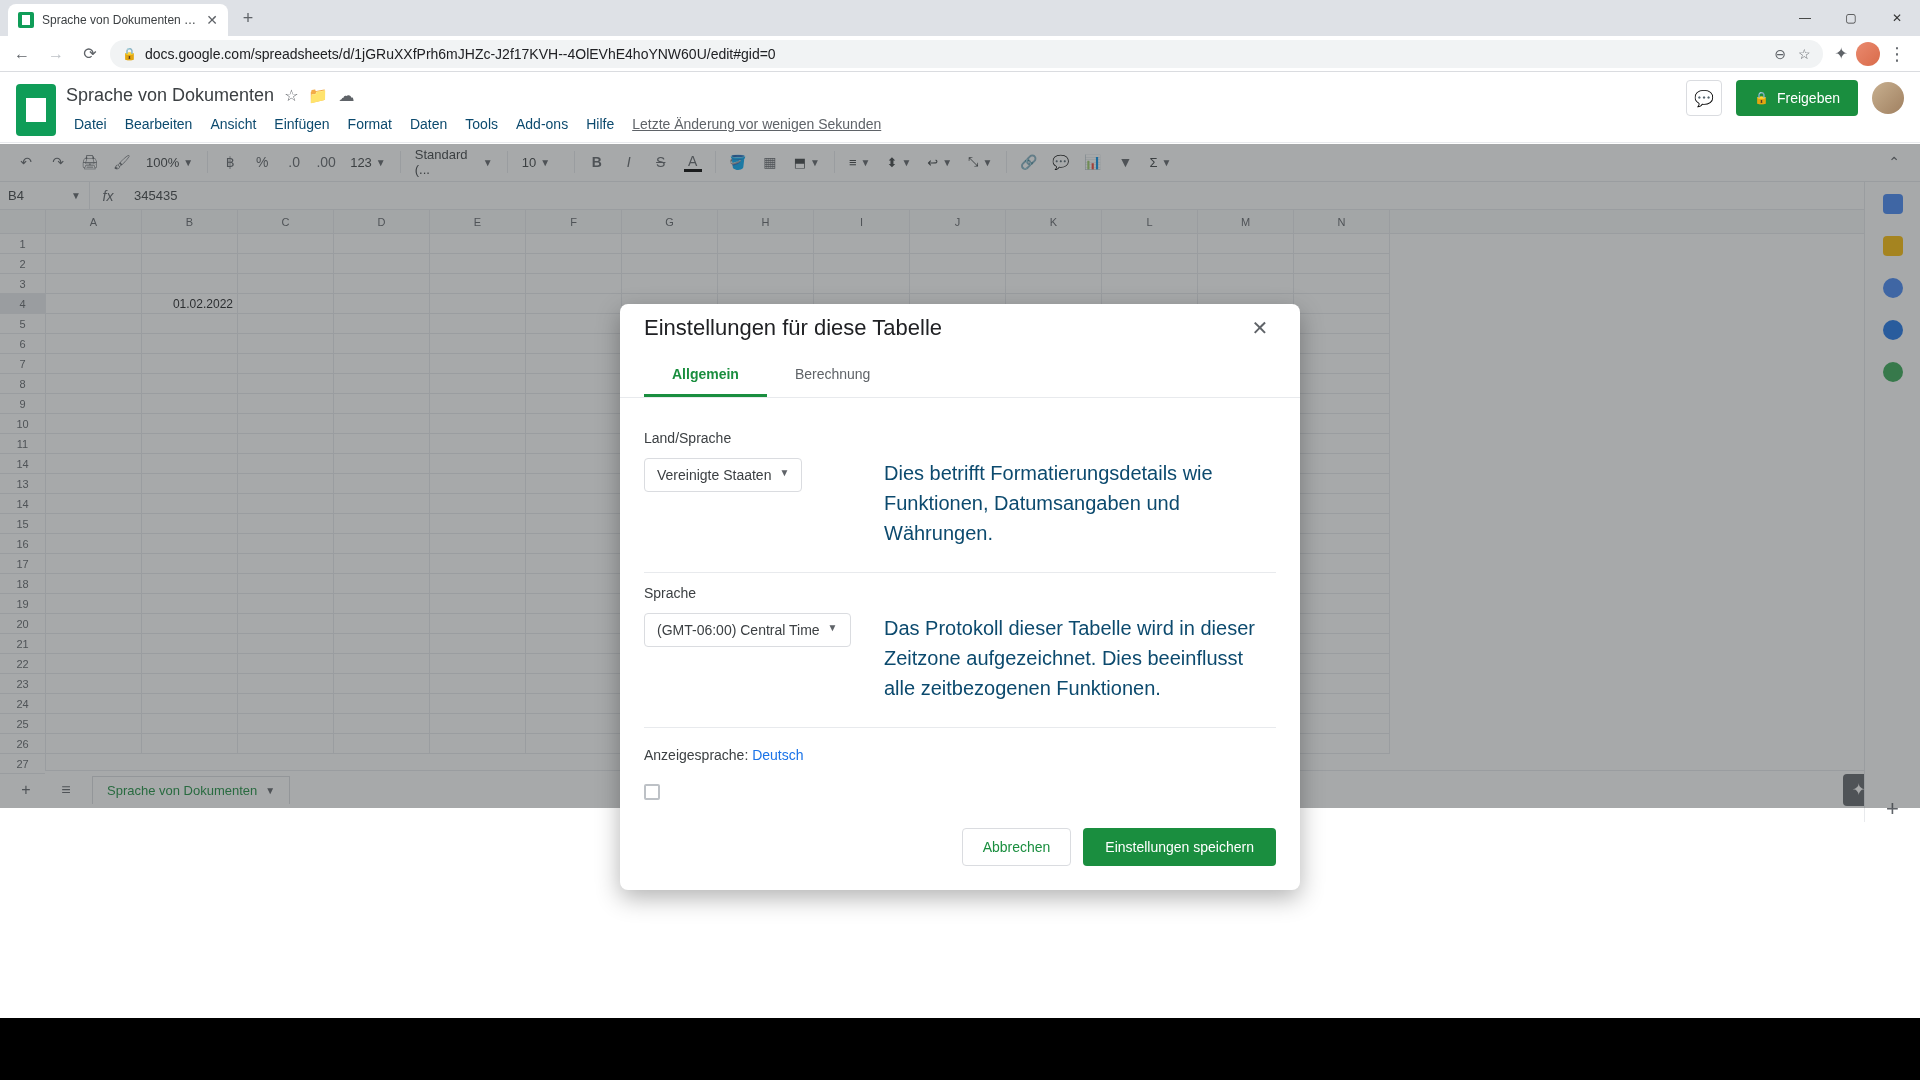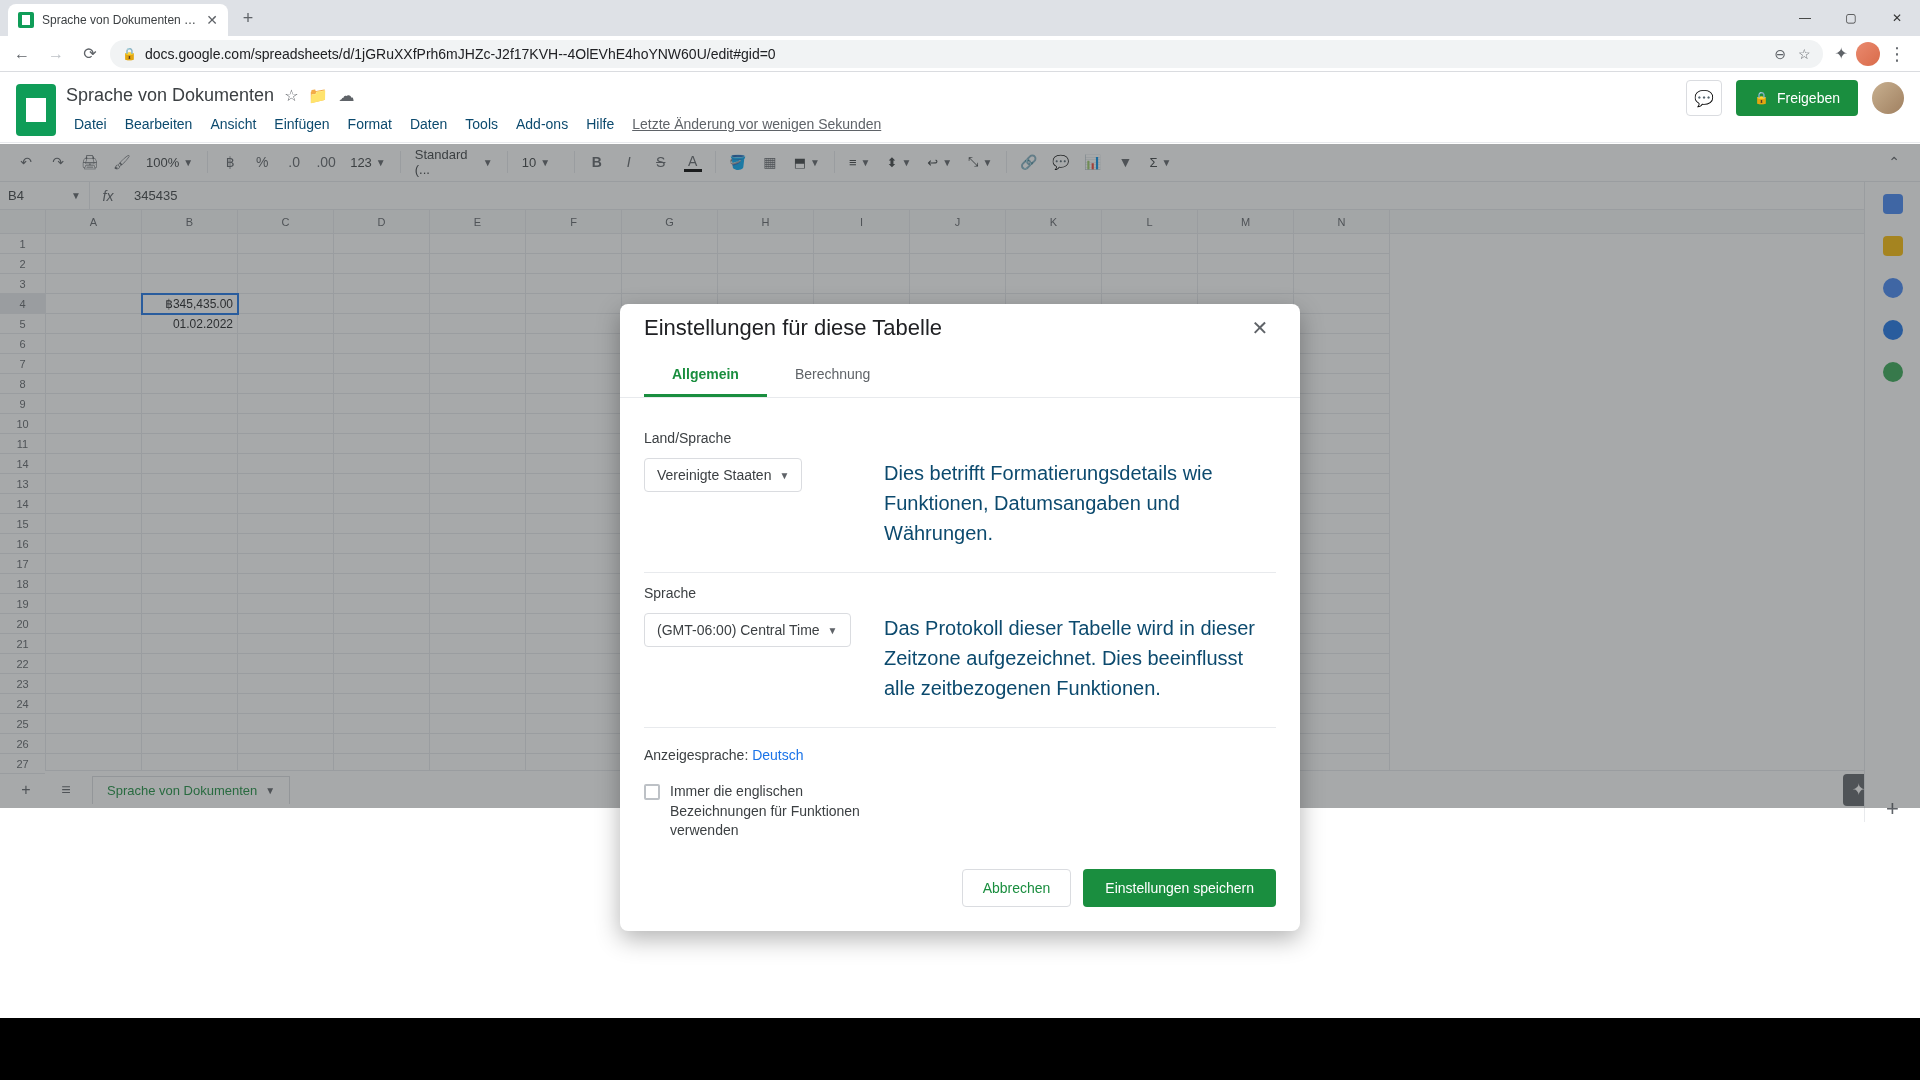--- a/index.html
+++ b/index.html
@@ -102,21 +102,21 @@
 .modal-title { font-size: 22px; color: #202124; flex: 1; }
 .modal-close { width: 32px; height: 32px; display: flex; align-items: center; justify-content: center; color: #5f6368; font-size: 20px; cursor: pointer; border-radius: 50%; }
 .modal-tabs { display: flex; padding: 0 24px; border-bottom: 1px solid #e8eaed; }
 .modal-tab { padding: 12px 28px; font-size: 14px; color: #5f6368; cursor: pointer; border-bottom: 3px solid transparent; }
 .modal-tab.active { color: #1a8e3f; border-bottom-color: #1a8e3f; font-weight: 700; }
 .modal-body { padding: 20px 24px 0 24px; }
 .setting-row { display: flex; gap: 30px; padding: 12px 0 24px 0; border-bottom: 1px solid #e8eaed; }
 .setting-row:last-of-type { border-bottom: none; }
 .setting-left { width: 210px; }
 .setting-label { font-size: 14px; color: #3c4043; margin-bottom: 12px; }
-.setting-select { border: 1px solid #dadce0; border-radius: 4px; padding: 8px 12px; font-size: 14px; color: #3c4043; display: inline-flex; align-items: center; gap: 8px; cursor: pointer; }
+.setting-select { border: 1px solid #dadce0; border-radius: 4px; padding: 8px 12px; font-size: 14px; color: #3c4043; display: inline-flex; gap: 8px; cursor: pointer; }
 .setting-select .caret { color: #5f6368; font-size: 10px; }
 .setting-desc { flex: 1; font-size: 20px; color: #0c4a6e; line-height: 1.5; padding-top: 28px; }
 .display-lang-row { padding: 18px 0 8px 0; }
 .display-lang { font-size: 14px; color: #3c4043; }
 .display-lang .link { color: #1a73e8; }
 .checkbox-row { display: flex; align-items: flex-start; gap: 10px; padding: 10px 0 20px 0; max-width: 230px; }
 .checkbox { width: 16px; height: 16px; border: 2px solid #bdc1c6; border-radius: 2px; margin-top: 2px; flex-shrink: 0; }
 .checkbox-label { font-size: 14px; color: #3c4043; line-height: 1.4; }
 .modal-footer { display: flex; justify-content: flex-end; gap: 12px; padding: 8px 24px 4px 24px; }
 .btn-secondary { border: 1px solid #dadce0; background: #fff; color: #1a8e3f; padding: 10px 20px; border-radius: 4px; font-size: 14px; font-weight: 500; cursor: pointer; }
@@ -363,36 +363,20 @@
             <div class="cell"></div>
             <div class="cell"></div>
             <div class="cell"></div>
             <div class="cell"></div>
             <div class="cell"></div>
             <div class="cell"></div>
             <div class="cell"></div>
           </div>
           <div class="cell-row">
             <div class="cell"></div>
-            <div class="cell selected">฿345,435.00</div>
-            <div class="cell"></div>
-            <div class="cell"></div>
-            <div class="cell"></div>
-            <div class="cell"></div>
-            <div class="cell"></div>
-            <div class="cell"></div>
-            <div class="cell"></div>
-            <div class="cell"></div>
-            <div class="cell"></div>
-            <div class="cell"></div>
-            <div class="cell"></div>
-            <div class="cell"></div>
-          </div>
-          <div class="cell-row">
-            <div class="cell"></div>
             <div class="cell">01.02.2022</div>
             <div class="cell"></div>
             <div class="cell"></div>
             <div class="cell"></div>
             <div class="cell"></div>
             <div class="cell"></div>
             <div class="cell"></div>
             <div class="cell"></div>
             <div class="cell"></div>
             <div class="cell"></div>
@@ -808,21 +792,20 @@
           </div>
           <div class="setting-desc">Das Protokoll dieser Tabelle wird in dieser Zeitzone aufgezeichnet. Dies beeinflusst alle zeitbezogenen Funktionen.</div>
         </div>
         <div class="display-lang-row">
           <span class="display-lang">
             <span>Anzeigesprache: </span><span class="link">Deutsch</span>
           </span>
         </div>
         <div class="checkbox-row">
           <div class="checkbox"></div>
-          <div class="checkbox-label">Immer die englischen Bezeichnungen für Funktionen verwenden</div>
         </div>
       </div>
       <div class="modal-footer">
         <button class="btn-secondary">Abbrechen</button>
         <button class="btn-primary">Einstellungen speichern</button>
       </div>
     </div>
   </div>
 </div>
 

